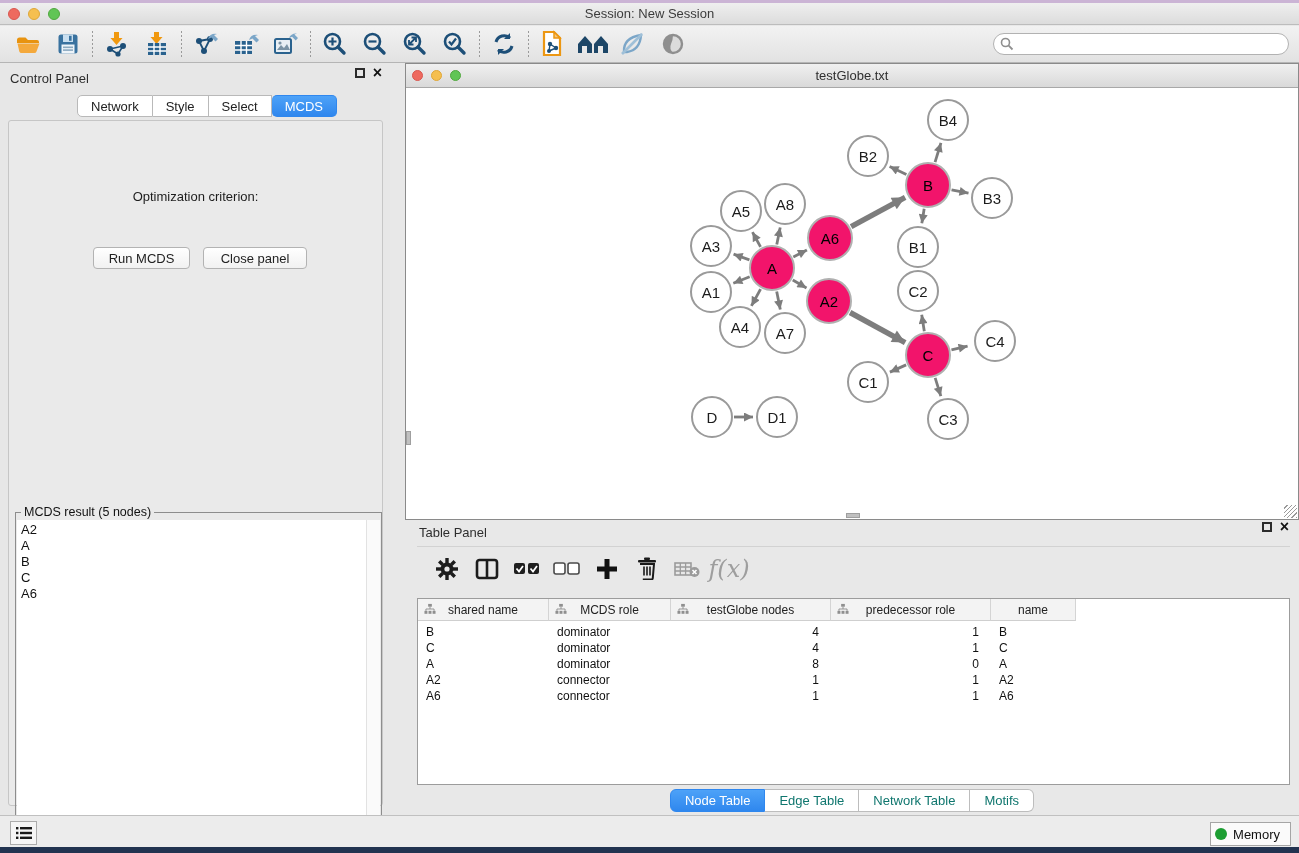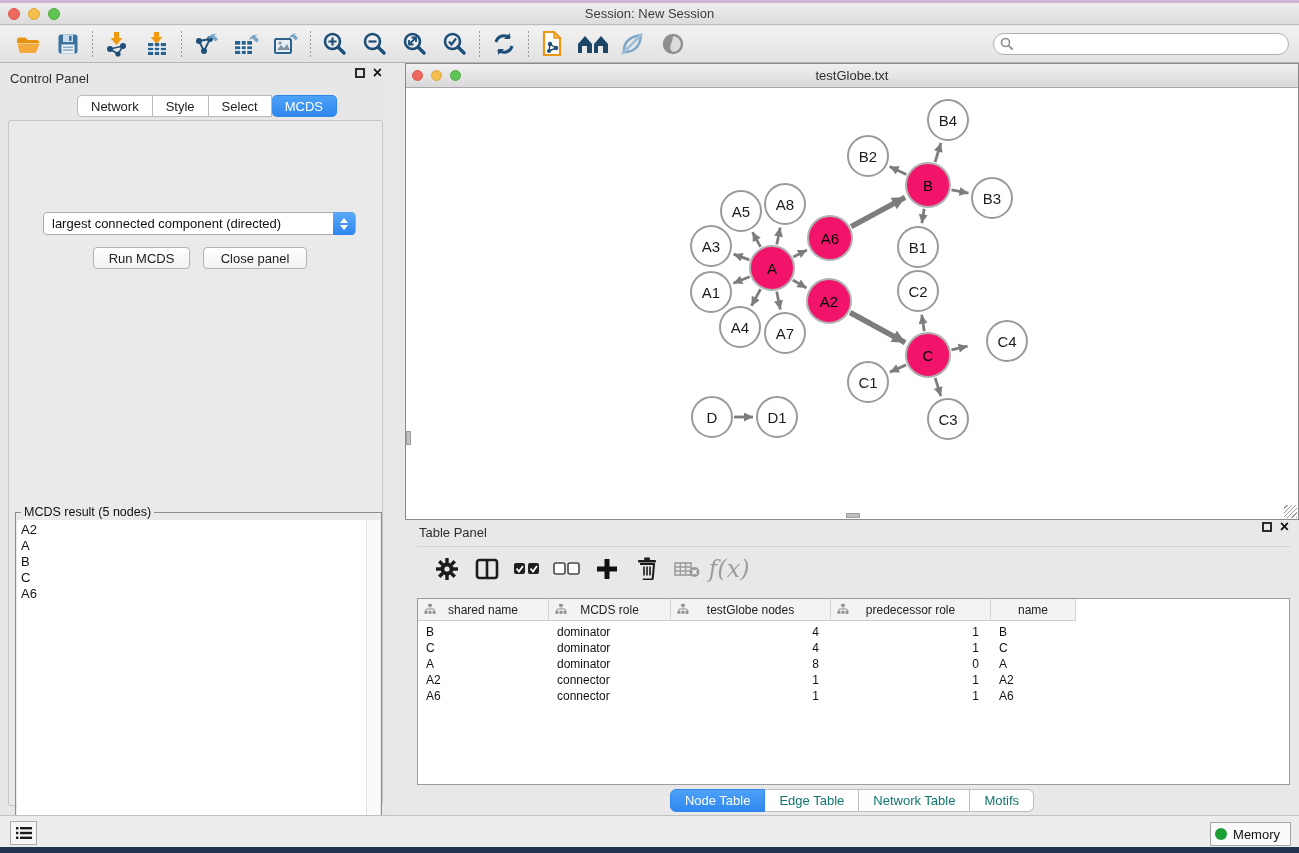--- a/index.html
+++ b/index.html
@@ -281,27 +281,21 @@
       <span class="float-box"></span>
       <span class="close-x">×</span>
     </div>
     <div id="cp-tabs">
         <div class="cp-tab">Network</div>
         <div class="cp-tab">Style</div>
         <div class="cp-tab">Select</div>
         <div class="cp-tab sel">MCDS</div>
       </div>
     <div id="cp-content">
-      <div id="criterion">
-        <span>largest connected component (directed)</span>
-        <span class="stepper">
-            <span class="chev-up"></span>
-            <span class="chev-dn"></span>
-          </span>
-      </div>
+      <div id="opt-label">Optimization criterion:</div>
       <div class="cp-btn" id="run-btn">Run MCDS</div>
       <div class="cp-btn" id="close-btn">Close panel</div>
       <div id="mcds-group">
         <span id="mcds-legend">MCDS result (5 nodes)</span>
         <div id="mcds-list">
             <div>A2</div>
             <div>A</div>
             <div>B</div>
             <div>C</div>
             <div>A6</div>
@@ -362,21 +356,21 @@
           <div class="gnode" style="left: 358px; top: 95px; height: 42px; width: 42px;">A8</div>
           <div class="gnode dom" style="left: 499px; top: 74px; height: 46px; width: 46px;">B</div>
           <div class="gnode" style="left: 491px; top: 138px; height: 42px; width: 42px;">B1</div>
           <div class="gnode" style="left: 441px; top: 47px; height: 42px; width: 42px;">B2</div>
           <div class="gnode" style="left: 565px; top: 89px; height: 42px; width: 42px;">B3</div>
           <div class="gnode" style="left: 521px; top: 11px; height: 42px; width: 42px;">B4</div>
           <div class="gnode dom" style="left: 499px; top: 244px; height: 46px; width: 46px;">C</div>
           <div class="gnode" style="left: 441px; top: 273px; height: 42px; width: 42px;">C1</div>
           <div class="gnode" style="left: 491px; top: 182px; height: 42px; width: 42px;">C2</div>
           <div class="gnode" style="left: 521px; top: 310px; height: 42px; width: 42px;">C3</div>
-          <div class="gnode" style="left: 580px; top: 232px; height: 42px; width: 42px;">C4</div>
+          <div class="gnode" style="left: 568px; top: 232px; height: 42px; width: 42px;">C4</div>
           <div class="gnode" style="left: 285px; top: 308px; height: 42px; width: 42px;">D</div>
           <div class="gnode" style="left: 350px; top: 308px; height: 42px; width: 42px;">D1</div>
         </div>
       <div class="vthumb"></div>
       <div class="hthumb"></div>
       <div id="resize-grip"></div>
     </div>
   </div>
 
   <div id="table-panel">

